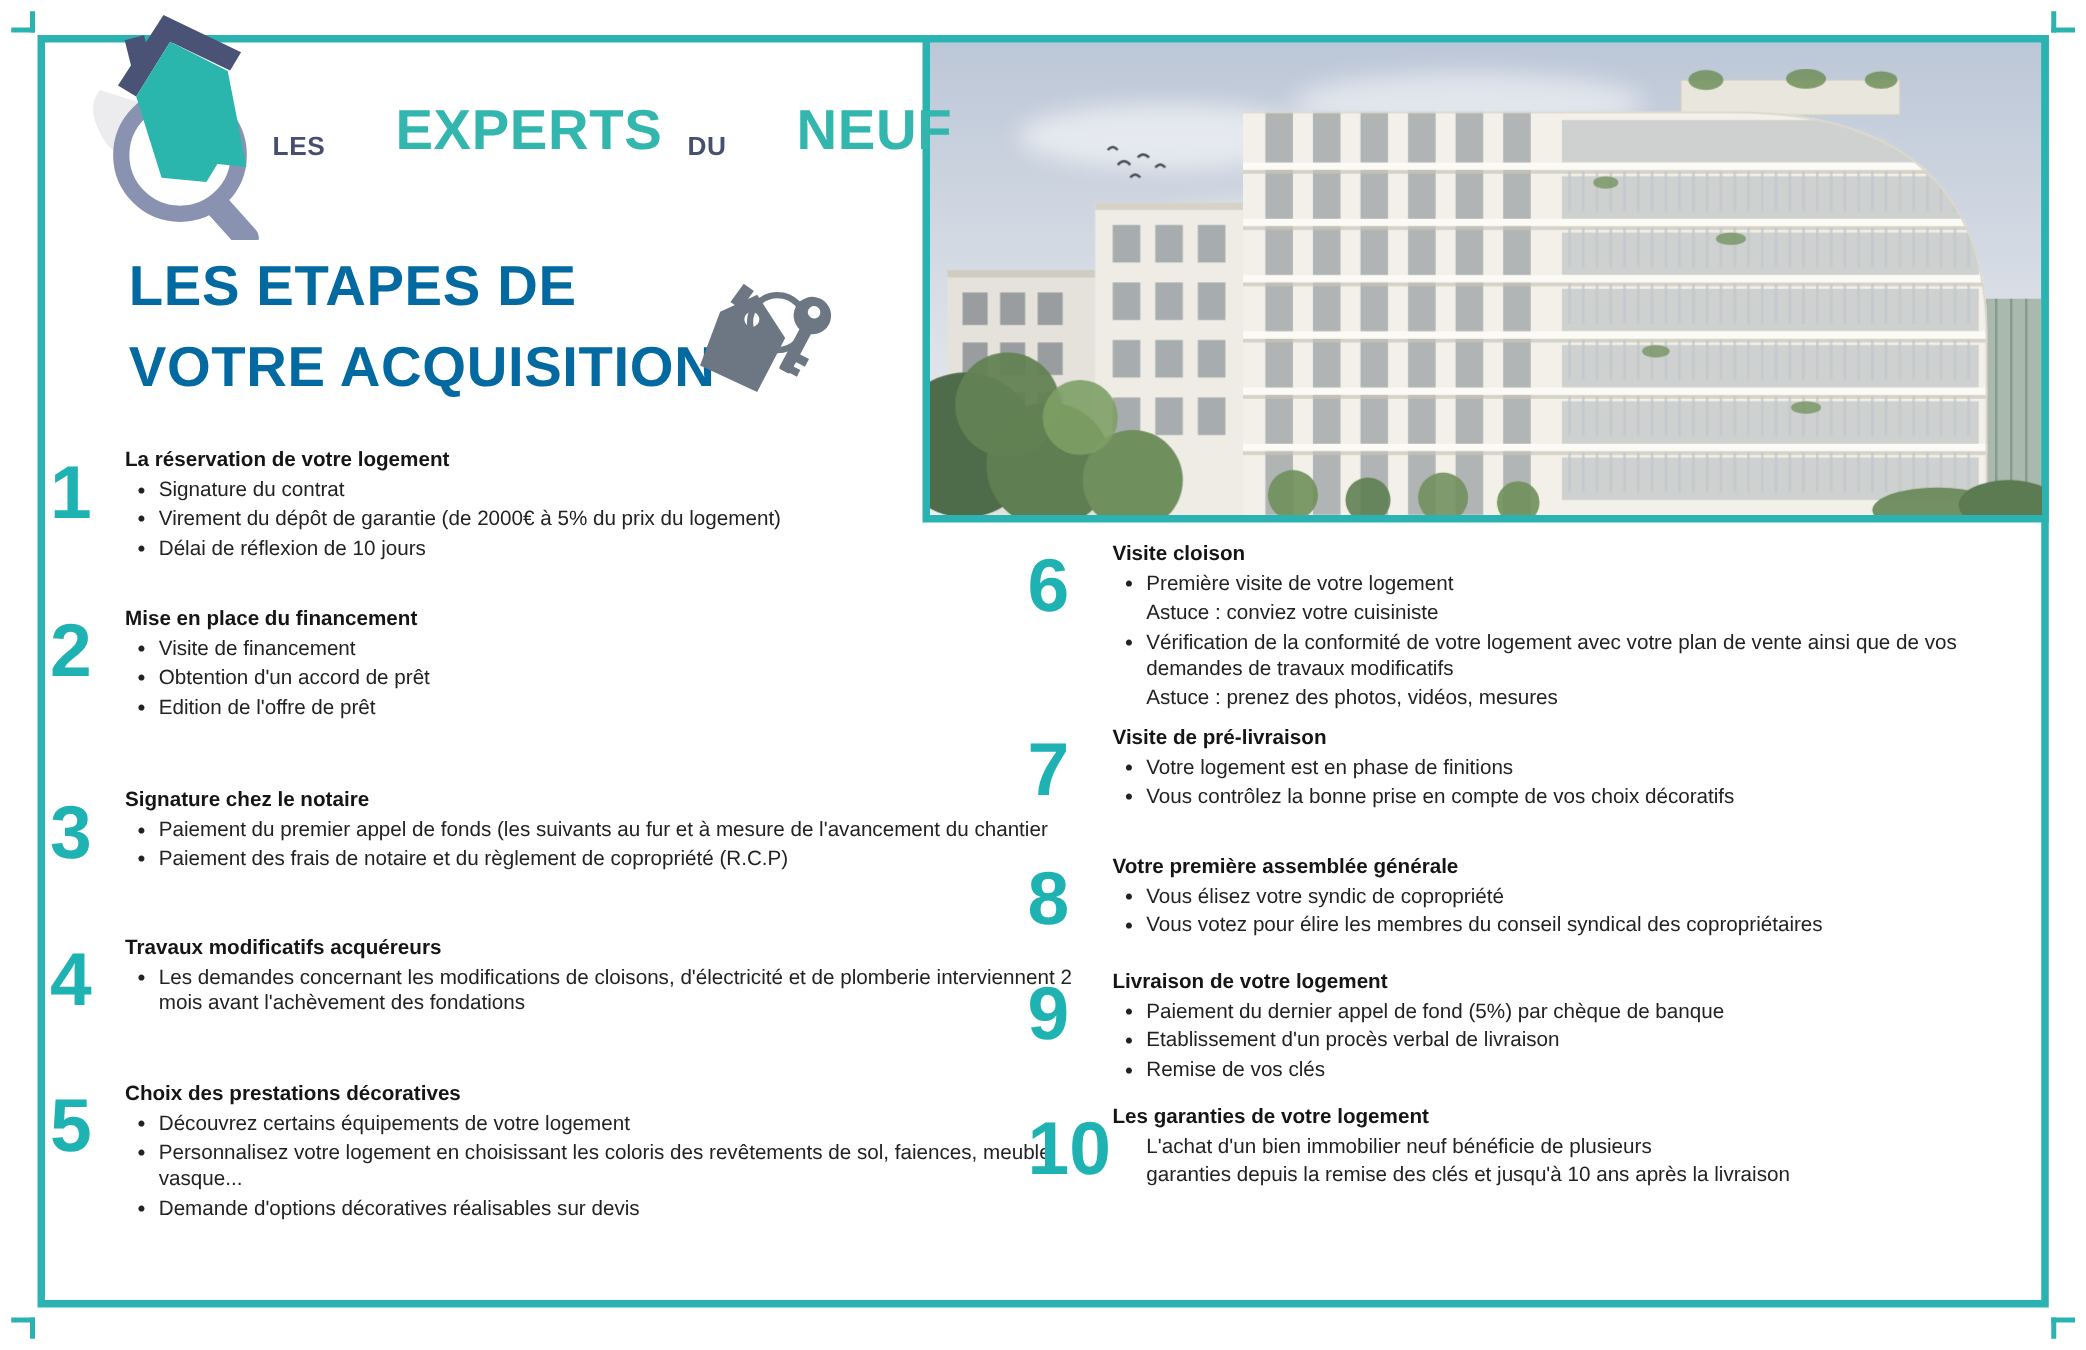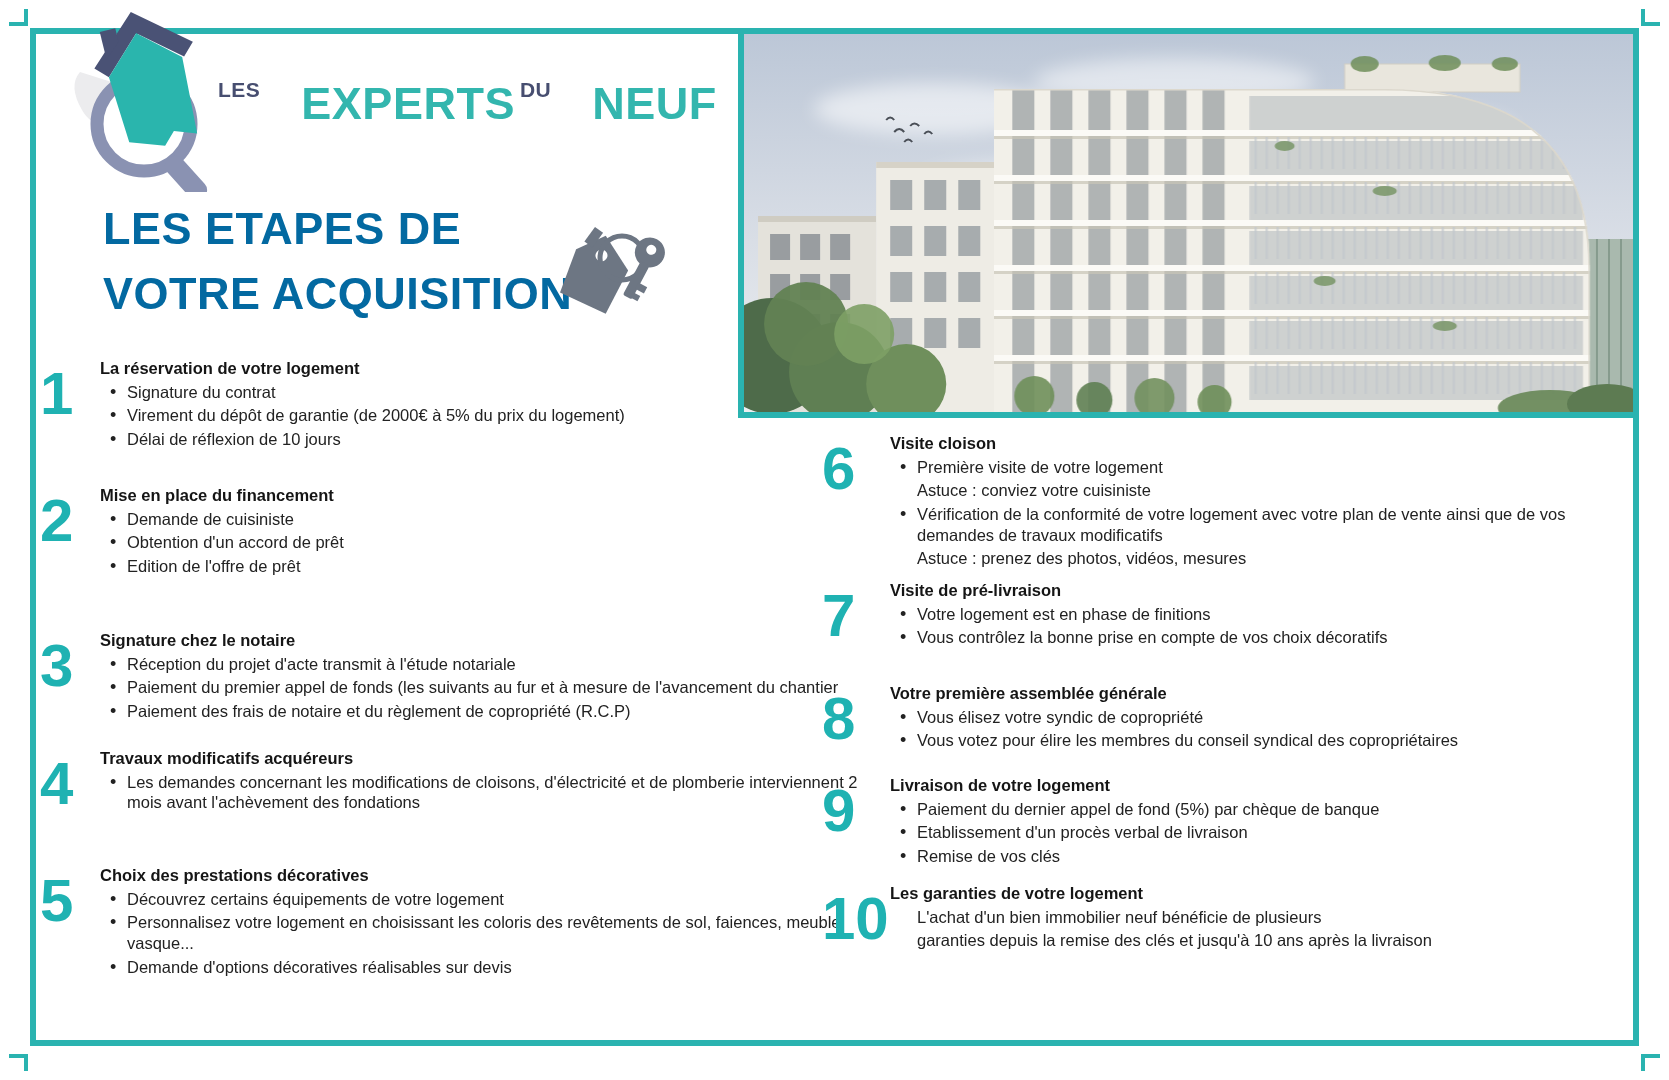--- a/index.html
+++ b/index.html
@@ -11,21 +11,21 @@
   .corner.tl{left:9px;top:9px;border-right-width:4px;border-bottom-width:4px;}
   .corner.tr{right:9px;top:9px;border-left-width:4px;border-bottom-width:4px;}
   .corner.bl{left:9px;bottom:9px;border-right-width:4px;border-top-width:4px;}
   .corner.br{right:9px;bottom:9px;border-left-width:4px;border-top-width:4px;}
 
   
   .frame{position:absolute;left:30px;top:28px;right:30px;bottom:34px;border:6px solid #2ab3b0;z-index:1;}
 
   
   .logo-mark{position:absolute;left:52px;top:2px;z-index:3;}
-  .logo-text{position:absolute;left:218px;top:78px;z-index:3;display:flex;align-items:flex-start;gap:5px;white-space:nowrap;}
+  .logo-text{position:absolute;left:218px;top:78px;z-index:3;display:flex;align-items:flex-end;gap:20px;white-space:nowrap;}
   .lt-small{font-size:21px;font-weight:bold;color:#474e70;letter-spacing:.5px;}
   .lt-big{font-size:45px;font-weight:bold;color:#33b6ae;letter-spacing:.5px;margin-left:36px;}
 
   
   .headline{position:absolute;left:64px;top:196px;z-index:3;font-size:45px;font-weight:bold;
             color:#0369a1;line-height:1.45;letter-spacing:.5px;margin-left:39px;}
   .keys{position:absolute;left:556px;top:222px;z-index:3;}
 
   
   .photo{position:absolute;left:738px;top:28px;right:30px;height:378px;border:6px solid #2ab3b0;z-index:2;overflow:hidden;}
@@ -267,33 +267,32 @@
             <div class="item">Délai de réflexion de 10 jours</div>
           </div>
     </div>
   </div>
 
   <div class="step">
     <div class="step-num">2</div>
     <div class="step-body">
       <div class="step-title">Mise en place du financement</div>
       <div class="step-items">
-            <div class="item">Demande de cuisiniste</div>
+            <div class="item">Visite de financement</div>
             <div class="item">Obtention d'un accord de prêt</div>
             <div class="item">Edition de l'offre de prêt</div>
           </div>
     </div>
   </div>
 
   <div class="step">
     <div class="step-num">3</div>
     <div class="step-body">
       <div class="step-title">Signature chez le notaire</div>
       <div class="step-items">
-            <div class="item">Réception du projet d'acte transmit à l'étude notariale</div>
             <div class="item">Paiement du premier appel de fonds (les suivants au fur et à mesure de l'avancement du chantier</div>
             <div class="item">Paiement des frais de notaire et du règlement de copropriété (R.C.P)</div>
           </div>
     </div>
   </div>
 
   <div class="step">
     <div class="step-num">4</div>
     <div class="step-body">
       <div class="step-title">Travaux modificatifs acquéreurs</div>

